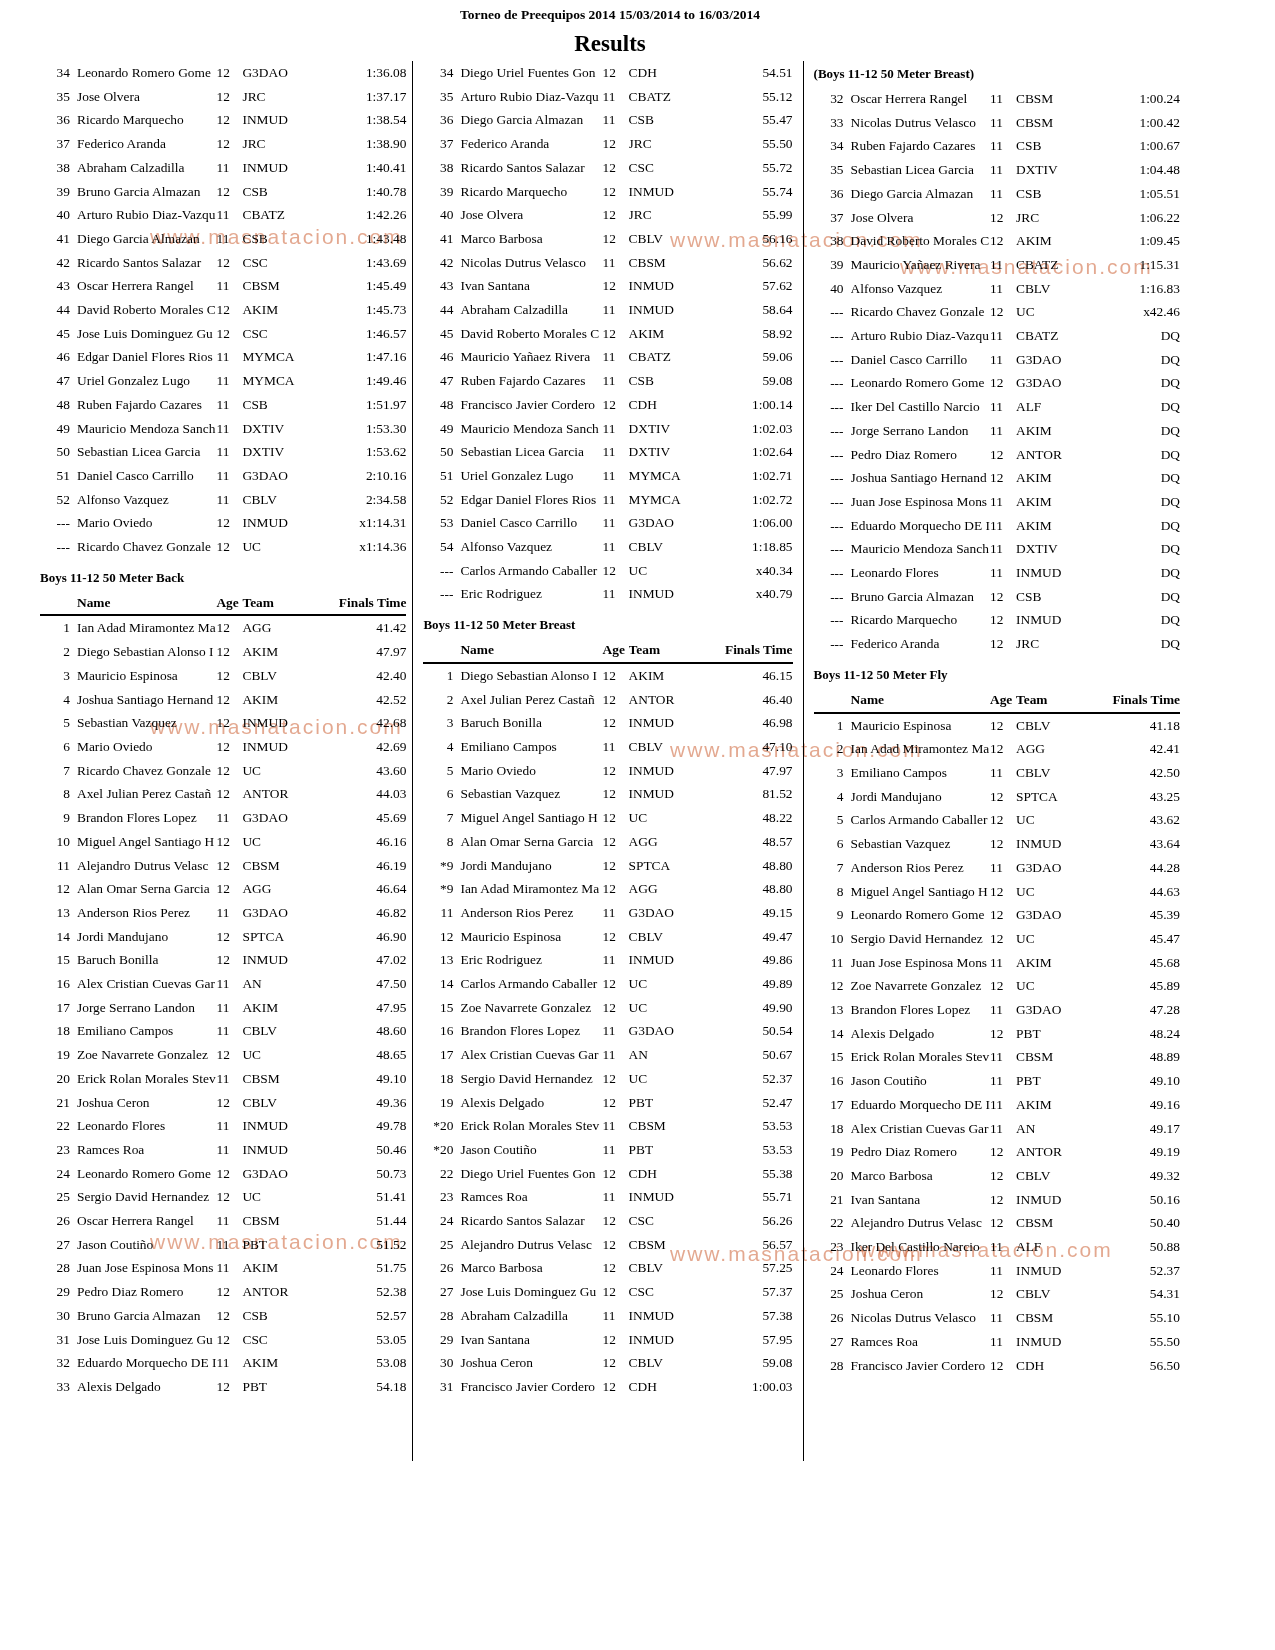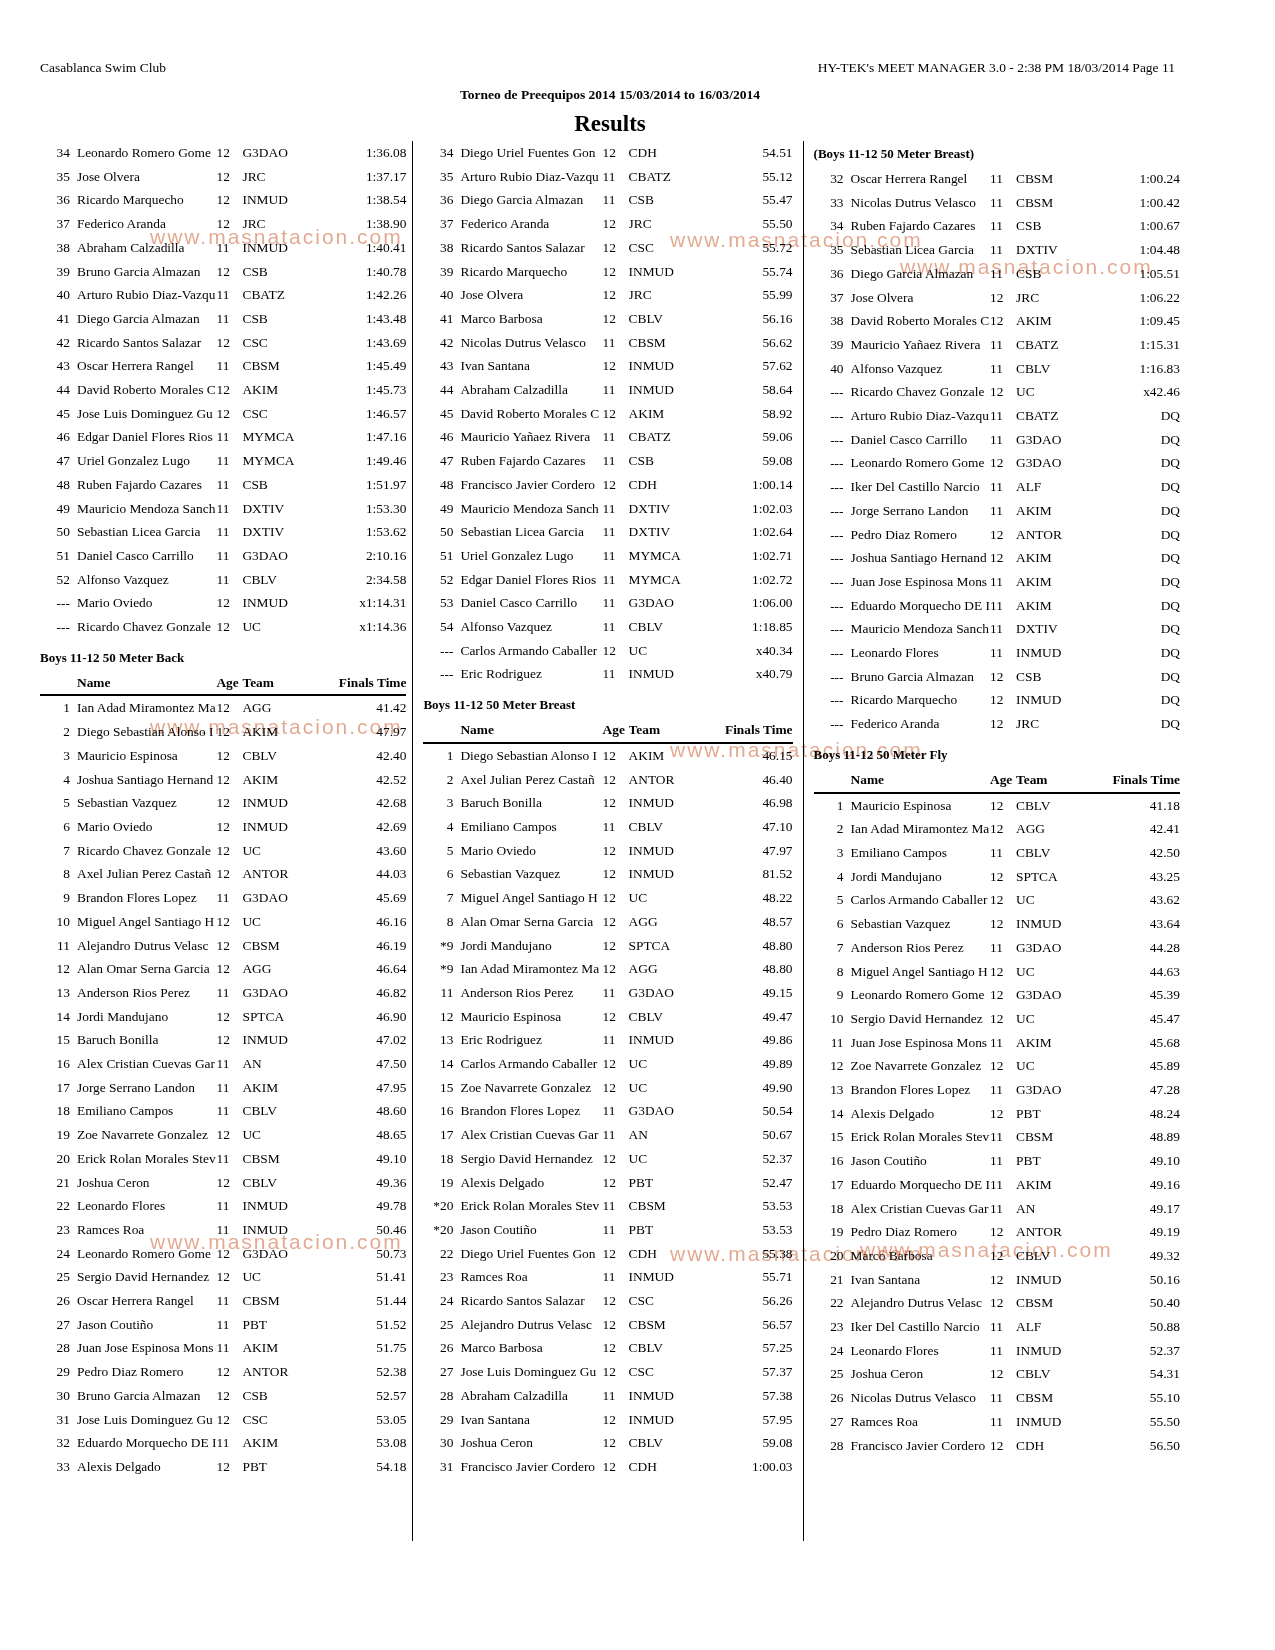--- a/index.html
+++ b/index.html
@@ -38,24 +38,20 @@
 <div class="wm" style="left:150px;top:225px;">www.masnatacion.com</div>
 <div class="wm" style="left:670px;top:228px;">www.masnatacion.com</div>
 <div class="wm" style="left:900px;top:255px;">www.masnatacion.com</div>
 <div class="wm" style="left:150px;top:715px;">www.masnatacion.com</div>
 <div class="wm" style="left:670px;top:738px;">www.masnatacion.com</div>
 <div class="wm" style="left:150px;top:1230px;">www.masnatacion.com</div>
 <div class="wm" style="left:670px;top:1242px;">www.masnatacion.com</div>
 <div class="wm" style="left:860px;top:1238px;">www.masnatacion.com</div>
 
 <div class="page">
-  <div class="hdr-line">
-    <span class="hdr-club">Casablanca Swim Club</span>
-    <span class="hdr-meta">HY-TEK's MEET MANAGER 3.0 - 2:38 PM  18/03/2014  Page 11</span>
-  </div>
   <div class="hdr-title">Torneo de Preequipos 2014   15/03/2014 to 16/03/2014</div>
   <div class="hdr-results">Results</div>
 
   <div class="columns">
     <div class="col col1">
         <div class="row">
           <span class="c-place">34</span>
           <span class="c-name">Leonardo Romero Gome</span>
           <span class="c-age">12</span>
           <span class="c-team">G3DAO</span>

